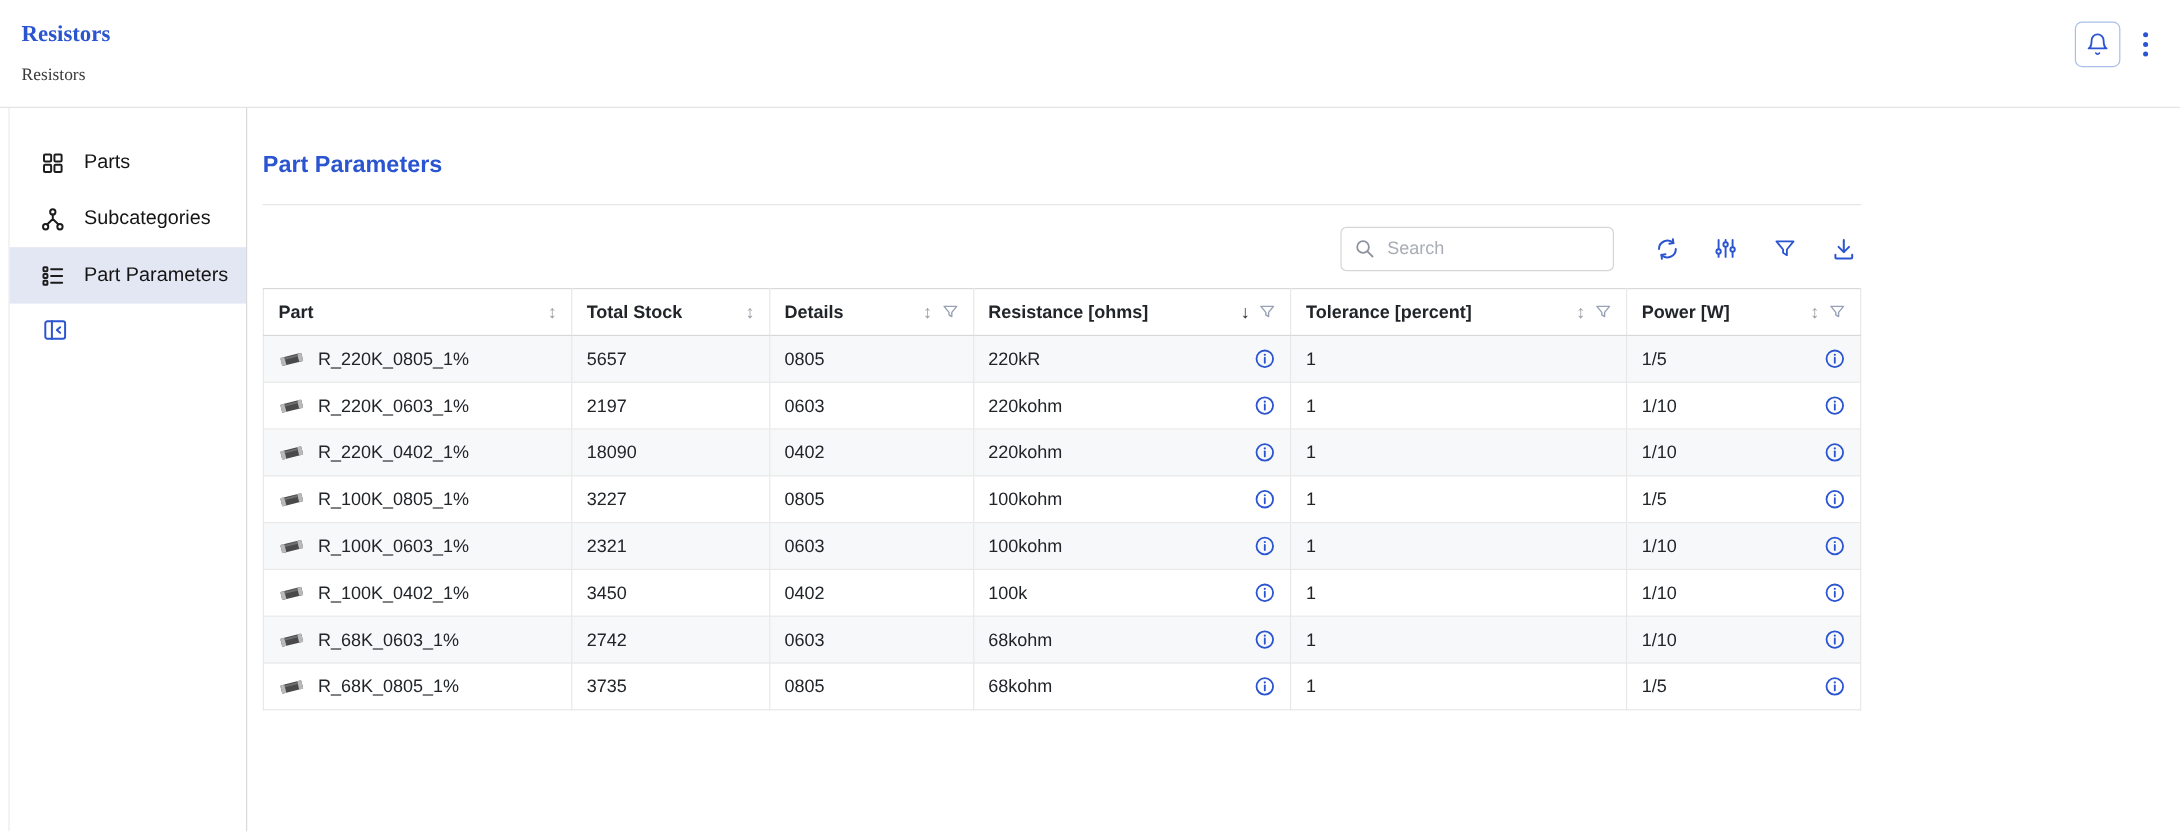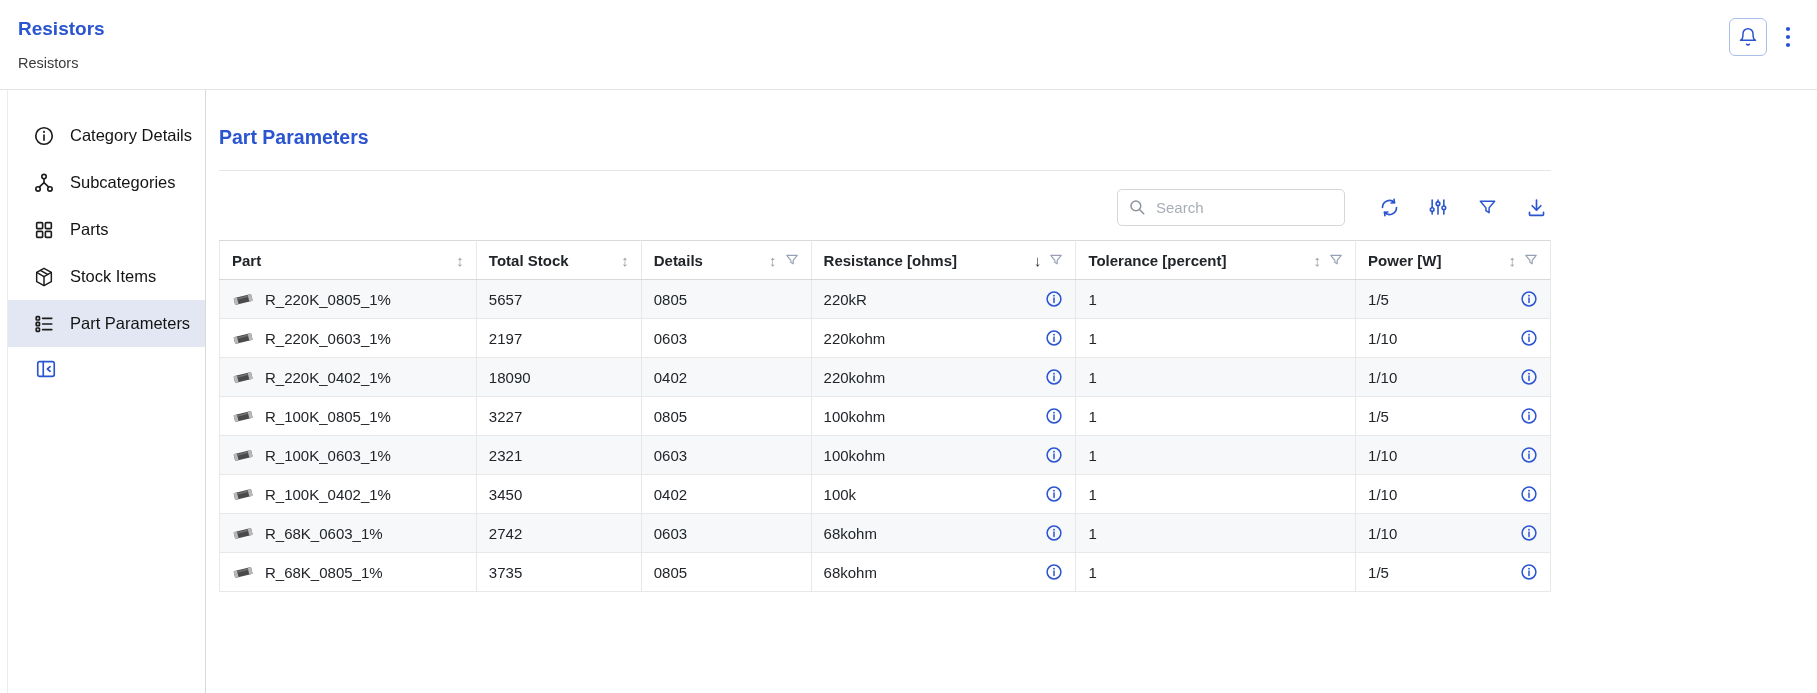--- a/index.html
+++ b/index.html
@@ -7,20 +7,21 @@
   body {
     width:1817px; height:693px; overflow:hidden;
     background:#ffffff; color:#212529;
     font-family:"Liberation Sans", sans-serif;
   }
   
   .top-header {
     height:90px; padding:12px 20px 12px 18px;
     display:flex; justify-content:space-between; align-items:flex-start;
     border-bottom:1px solid #e4e4e4;
+    font-family:Liberation Serif, serif;
   }
   .page-title { margin:6px 0 0; font-size:19px; font-weight:bold; color:#2a54d0; }
   .breadcrumb { margin-top:15px; font-size:14.5px; color:#3a3a3a; cursor:pointer; }
   .header-right { display:flex; align-items:center; gap:12px; padding-top:6px; }
   .bell-btn {
     width:38px; height:38px; border:1px solid #a9bfe9; border-radius:6px;
     background:#fff; color:#2a54d0; display:flex; align-items:center; justify-content:center; cursor:pointer;
   }
   .kebab-btn { background:none; border:none; color:#2a54d0; cursor:pointer; padding:6px 6px; display:flex; }
   
@@ -95,59 +96,38 @@
     </button>
   </div>
 </header>
 
 <div class="body-wrap">
 
   <nav class="sidebar">
     <div class="side-item">
       <span class="s-icon">
         <svg width="22" height="22" viewBox="0 0 24 24" fill="none" stroke="currentColor" stroke-width="1.8">
-          <circle cx="12" cy="12" r="9"></circle>
-          <line x1="12" y1="11" x2="12" y2="16.5" stroke-linecap="round"></line>
-          <circle cx="12" cy="7.5" r="1.1" fill="currentColor" stroke="none"></circle>
+          <rect x="4" y="4" width="6.5" height="6.5" rx="1"></rect>
+          <rect x="13.5" y="4" width="6.5" height="6.5" rx="1"></rect>
+          <rect x="4" y="13.5" width="6.5" height="6.5" rx="1"></rect>
+          <rect x="13.5" y="13.5" width="6.5" height="6.5" rx="1"></rect>
         </svg>
       </span>
-      <span>Category Details</span>
+      <span>Parts</span>
     </div>
     <div class="side-item">
       <span class="s-icon">
         <svg width="22" height="22" viewBox="0 0 24 24" fill="none" stroke="currentColor" stroke-width="1.8" stroke-linecap="round">
           <circle cx="12" cy="5" r="2.4"></circle>
           <circle cx="5.5" cy="18.5" r="2.4"></circle>
           <circle cx="18.5" cy="18.5" r="2.4"></circle>
           <path d="M12 7.4v4.1M12 11.5l-5.2 4.9M12 11.5l5.2 4.9"></path>
         </svg>
       </span>
       <span>Subcategories</span>
-    </div>
-    <div class="side-item">
-      <span class="s-icon">
-        <svg width="22" height="22" viewBox="0 0 24 24" fill="none" stroke="currentColor" stroke-width="1.8">
-          <rect x="4" y="4" width="6.5" height="6.5" rx="1"></rect>
-          <rect x="13.5" y="4" width="6.5" height="6.5" rx="1"></rect>
-          <rect x="4" y="13.5" width="6.5" height="6.5" rx="1"></rect>
-          <rect x="13.5" y="13.5" width="6.5" height="6.5" rx="1"></rect>
-        </svg>
-      </span>
-      <span>Parts</span>
-    </div>
-    <div class="side-item">
-      <span class="s-icon">
-        <svg width="22" height="22" viewBox="0 0 24 24" fill="none" stroke="currentColor" stroke-width="1.6" stroke-linejoin="round">
-          <path d="M12 2.5l8 4.5v10l-8 4.5-8-4.5V7l8-4.5z"></path>
-          <path d="M4 7l8 4.5L20 7"></path>
-          <path d="M12 11.5v10"></path>
-          <path d="M8 4.75l8 4.5"></path>
-        </svg>
-      </span>
-      <span>Stock Items</span>
     </div>
     <div class="side-item selected">
       <span class="s-icon">
         <svg width="22" height="22" viewBox="0 0 24 24" fill="none" stroke="currentColor" stroke-width="1.8" stroke-linecap="round">
           <rect x="3.5" y="4" width="3.6" height="3.6" rx="0.8"></rect>
           <rect x="3.5" y="10.2" width="3.6" height="3.6" rx="0.8"></rect>
           <rect x="3.5" y="16.4" width="3.6" height="3.6" rx="0.8"></rect>
           <line x1="10.5" y1="5.8" x2="20.5" y2="5.8"></line>
           <line x1="10.5" y1="12" x2="20.5" y2="12"></line>
           <line x1="10.5" y1="18.2" x2="20.5" y2="18.2"></line>

